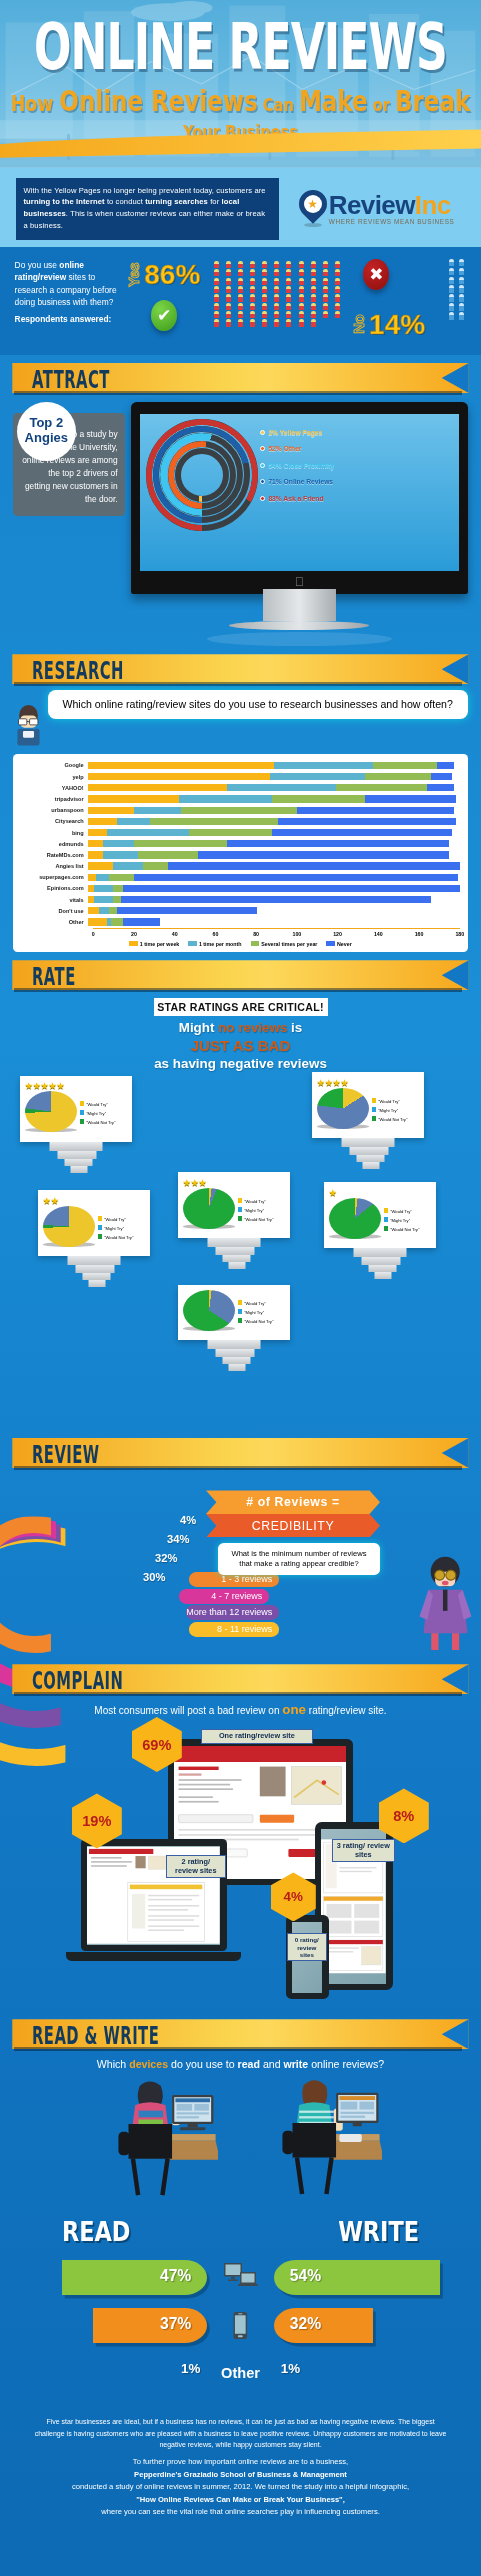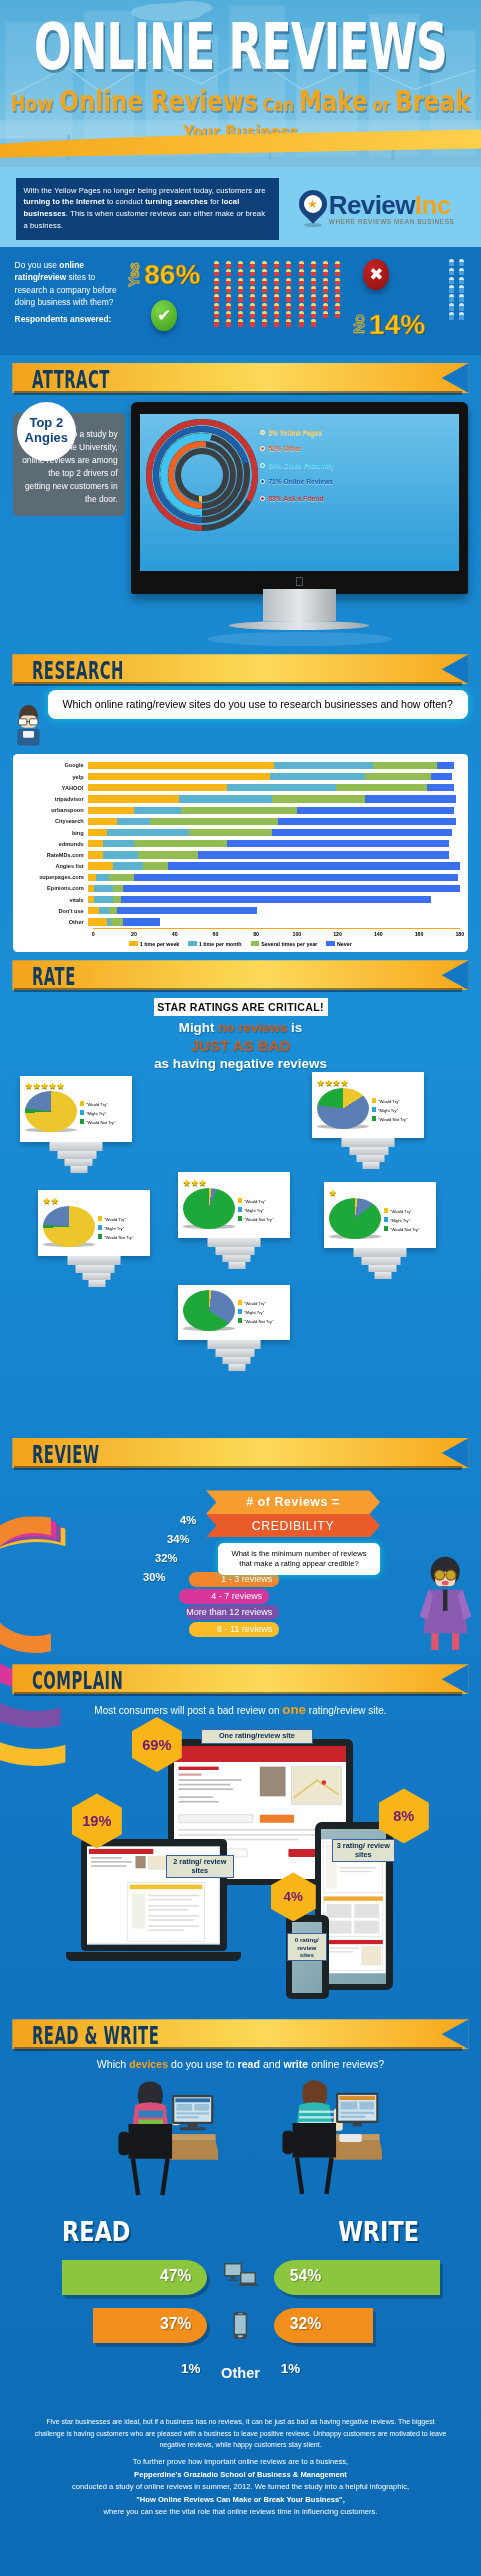--- a/index.html
+++ b/index.html
@@ -154,21 +154,21 @@
   .pilllab{position:absolute;right:0;color:#fff;font-size:9px;text-align:right;padding-right:6.7px;
      height:14.6px;line-height:14.6px;border-radius:7.3px;}
   .arcpct{position:absolute;color:#fff;font-weight:bold;font-size:11.2px;text-shadow:0.6px 0.6px 1.1px rgba(0,0,0,.3);}
 
   
   .complain-sub{text-align:center;color:#fff;font-size:10px;margin:7.8px 0 0;}
   .complain-sub .one{color:#f5a21b;font-weight:bold;font-size:13.4px;}
   .devices{position:relative;height:291px;margin:3.4px 7.8px 0;}
   .hexa{position:absolute;width:50px;height:55px;background:#f9b518;
      clip-path:polygon(50% 0,100% 26%,100% 74%,50% 100%,0 74%,0 26%);
-     display:flex;align-items:center;justify-content:center;color:#701a75;font-weight:bold;font-size:14.6px;
+     display:flex;align-items:center;justify-content:center;color:#b91c1c;font-weight:bold;font-size:14.6px;
      filter:drop-shadow(1.7px 2.2px 2.2px rgba(0,0,0,.35));}
   .devlabel{position:absolute;background:#dfe2cc;border:1.1px solid #3b5fa4;color:#0f2b52;
      font-weight:bold;text-align:center;font-size:7.3px;padding:1.7px 3.4px;line-height:1.2;}
   .monitor{position:absolute;background:#1c2326;border-radius:5.6px;padding:6.7px;}
   .mon-screen{background:linear-gradient(135deg,#9db9c1,#7fa3ad);}
   .mini-yelp{background:#fff;height:100%;position:relative;overflow:hidden;}
   .yelp-bar{height:12%;background:#c8232b;}
 
   
   .rw-q{text-align:center;color:#fff;font-size:10.6px;margin:9px 0 0;}
@@ -865,21 +865,21 @@
             <rect x="120" y="134" width="100" height="3"></rect>
               <rect x="120" y="142" width="90" height="3"></rect>
             <rect x="120" y="154" width="100" height="3"></rect>
               <rect x="120" y="162" width="70" height="3"></rect>
           </g>
           <rect x="88" y="92" width="26" height="68" fill="#f0efe8"></rect>
         </svg>
       </div>
     </div>
     <div class="laptop-foot" style="position:absolute;left:58px;top:232px;width:175px;height:9px;background:#1c2326;border-radius:0 0 5.6px 5.6px"></div>
-    <div class="devlabel" style="left:158px;top:135px;width:68px">2 rating/ review sites</div>
+    <div class="devlabel" style="left:158px;top:135px;width:60px">2 rating/ review sites</div>
     <div class="hexa" style="left:64px;top:73px">19%</div>
 
     <div class="monitor" style="left:307px;top:102px;width:78px;height:168px;border-radius:6.7px">
       <div class="mon-screen" style="height:100%">
         <svg viewBox="0 0 140 290" style="width:100%;height:100%">
           <rect width="140" height="290" fill="#fff"></rect>
           <rect x="6" y="6" width="128" height="110" fill="#fff" stroke="#ccc"></rect>
           <rect x="10" y="10" width="24" height="96" fill="#f4f2ea"></rect>
           <g fill="#ddd">
               <rect x="40" y="16" width="80" height="3"></rect>
@@ -1038,18 +1038,18 @@
       </div>
     </div>
 
   <div class="footer">
     <p>Five star businesses are ideal, but if a business has no reviews, it can be just as bad as having negative reviews.  The biggest challenge is having customers who are pleased with a business to leave positive reviews.  Unhappy customers are motivated to leave negative reviews, while happy customers stay silent.</p>
     <p class="big">
       <span>To further prove how important online reviews are to a business,</span><br>
       <b>Pepperdine's Graziadio School of Business &amp; Management</b><br>
       <span>conducted a study of online reviews in summer, 2012.  We turned the study into a helpful infographic,</span><br>
       <b>"How Online Reviews Can Make or Break Your Business",</b><br>
-      <span>where you can see the vital role that online reviews time in influencing customers.</span>
+      <span>where you can see the vital role that online searches play in influencing customers.</span>
     </p>
   </div>
 
 </div>
 
 
 </body></html>

